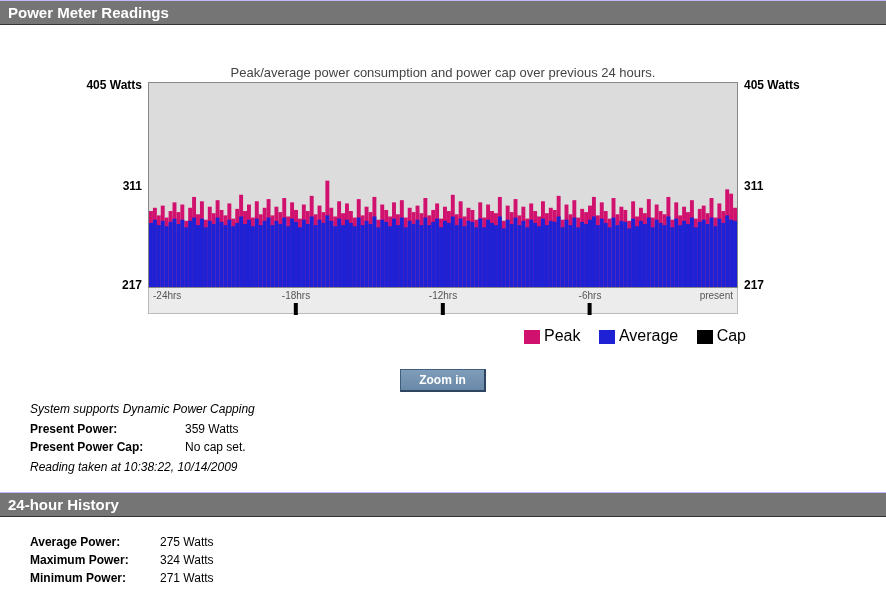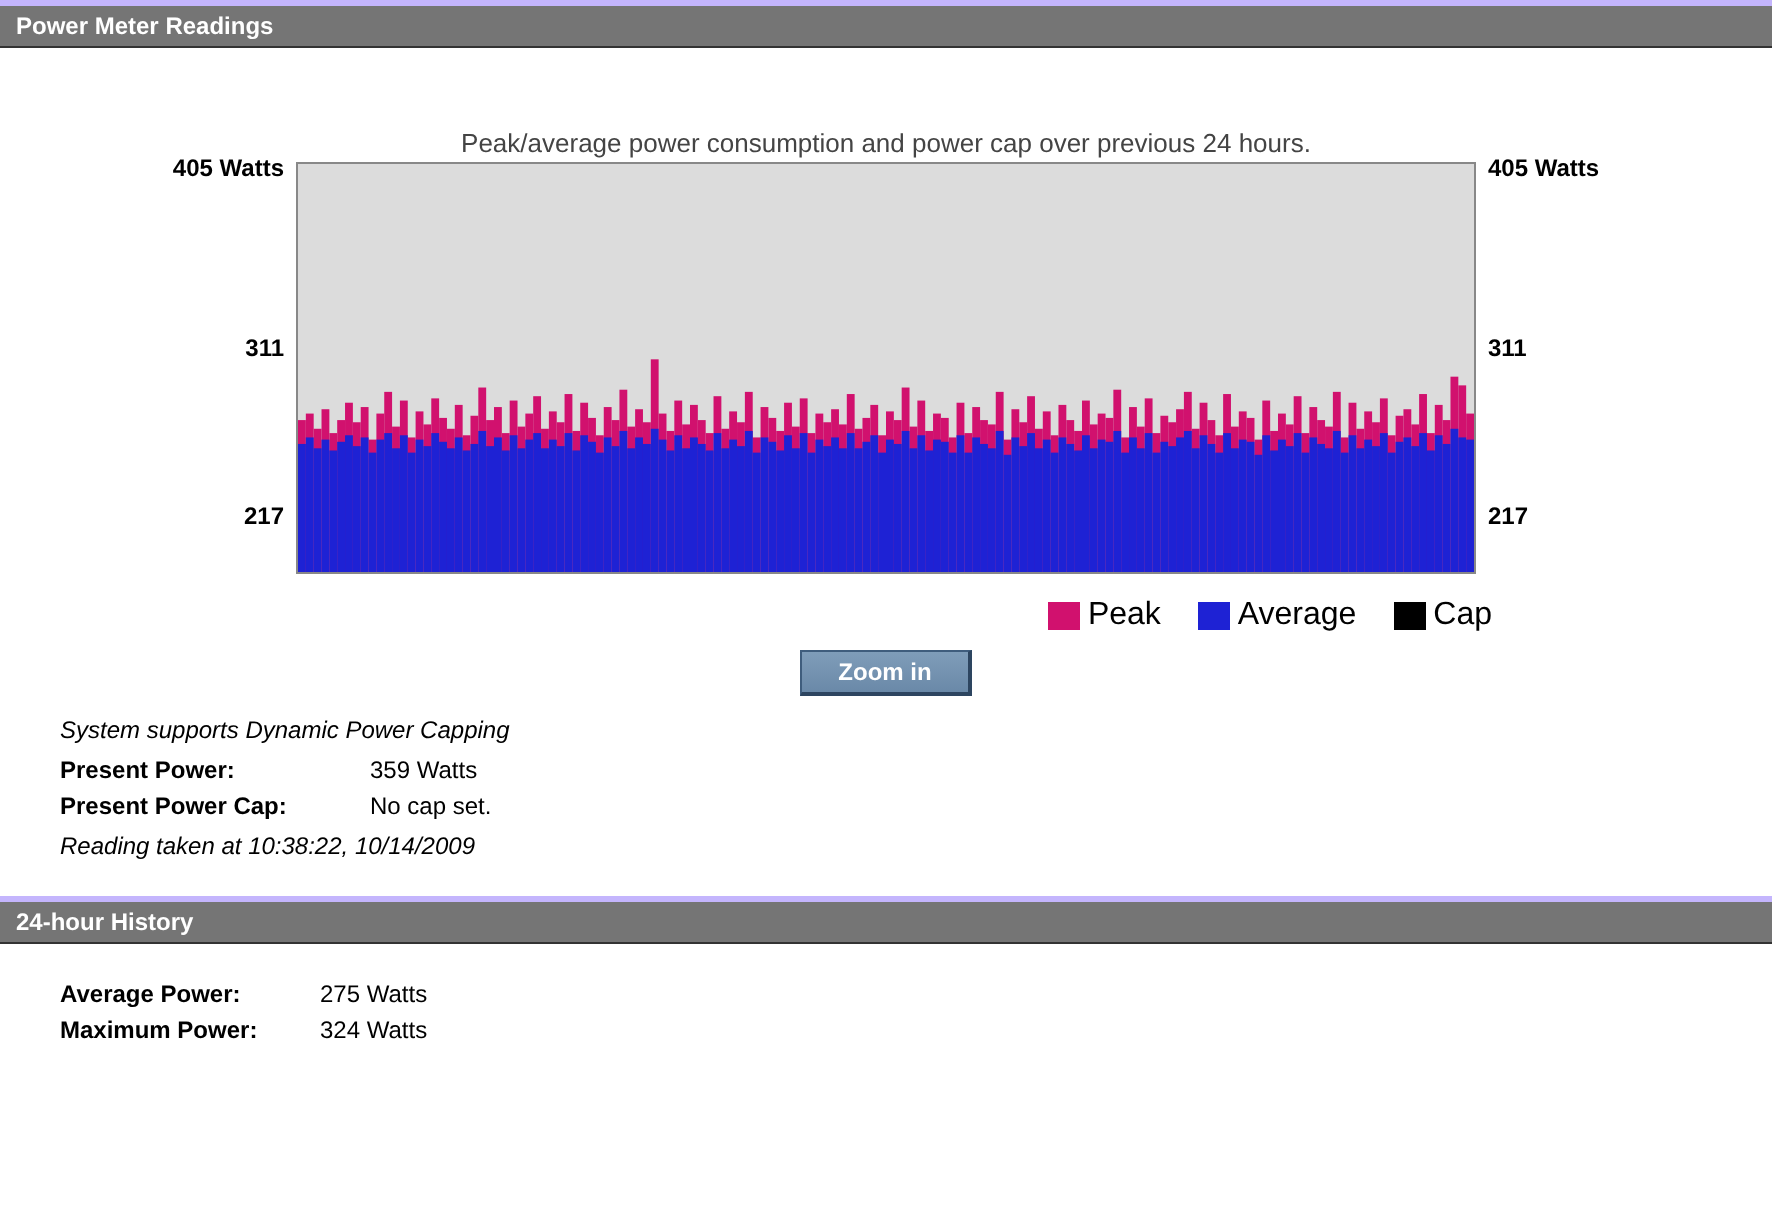--- a/index.html
+++ b/index.html
@@ -10,22 +10,22 @@
     font-size: 12px;
     background: #fff;
     color: #000;
     width: 886px;
   }
   .section-header {
     background: #757575;
     color: #fff;
     font-weight: bold;
     padding: 3px 8px;
-    font-size: 12px;
-    border-top: 3px solid #c4b5fd;
+    font-size: 15px;
+    border-top: 1px solid #c4b5fd;
     border-bottom: 1px solid #333;
   }
   .body-area {
     padding: 10px 30px 18px 30px;
   }
   .chart-block {
     margin-top: 30px;
     margin-bottom: 10px;
   }
   .chart-title {
@@ -111,21 +111,21 @@
   }
   .swatch {
     display: inline-block;
     width: 16px;
     height: 14px;
     vertical-align: middle;
     margin-right: 4px;
   }
   .zoom-row {
     text-align: center;
-    margin-top: 8px;
+    margin-top: 24px;
   }
   .zoom-btn {
     display: inline-block;
     background: linear-gradient(#7f9db9, #6a89a8);
     color: #fff;
     font-weight: bold;
     font-size: 12px;
     padding: 3px 18px;
     border: 1px solid #3f5d7d;
     border-right: 2px solid #2d4560;
@@ -464,20 +464,27 @@
               <rect x="568.00" y="142.45" width="4.00" height="63.55" fill="#1e22d4"></rect>
               <rect x="572.00" y="135.87" width="4.00" height="70.13" fill="#1e22d4"></rect>
               <rect x="576.00" y="144.64" width="4.00" height="61.36" fill="#1e22d4"></rect>
               <rect x="580.00" y="136.97" width="4.00" height="69.03" fill="#1e22d4"></rect>
               <rect x="584.00" y="141.35" width="4.00" height="64.65" fill="#1e22d4"></rect>
               <rect x="588.00" y="133.68" width="4.00" height="72.32" fill="#1e22d4"></rect>
               <rect x="592.00" y="138.06" width="4.00" height="67.94" fill="#1e22d4"></rect>
               <rect x="596.00" y="139.16" width="4.00" height="66.84" fill="#1e22d4"></rect>
             </svg>
         </div>
+        <div class="x-axis" id="x-axis">
+            <div class="x-tick first" style="left: 0%;"><span>-24hrs</span></div>
+            <div class="x-tick" style="left: 25%;"><span>-18hrs</span><span class="mark"></span></div>
+            <div class="x-tick" style="left: 50%;"><span>-12hrs</span><span class="mark"></span></div>
+            <div class="x-tick" style="left: 75%;"><span>-6hrs</span><span class="mark"></span></div>
+            <div class="x-tick last" style="left: 100%;"><span>present</span></div>
+          </div>
       </div>
 
       <div class="y-axis y-axis-right">
         <div class="y-lab y-top">405 Watts</div>
         <div class="y-lab y-mid">311</div>
         <div class="y-lab y-bot">217</div>
       </div>
     </div>
 
     <div class="legend">
@@ -519,13 +526,17 @@
 
 <div class="body-area hist" style="padding-top:14px;">
   <div class="kv-row">
     <div class="kv-key">Average Power:</div>
     <div class="kv-val">275 Watts</div>
   </div>
   <div class="kv-row">
     <div class="kv-key">Maximum Power:</div>
     <div class="kv-val">324 Watts</div>
   </div>
+  <div class="kv-row">
+    <div class="kv-key">Minimum Power:</div>
+    <div class="kv-val">271 Watts</div>
+  </div>
 </div>
 
 </body></html>

